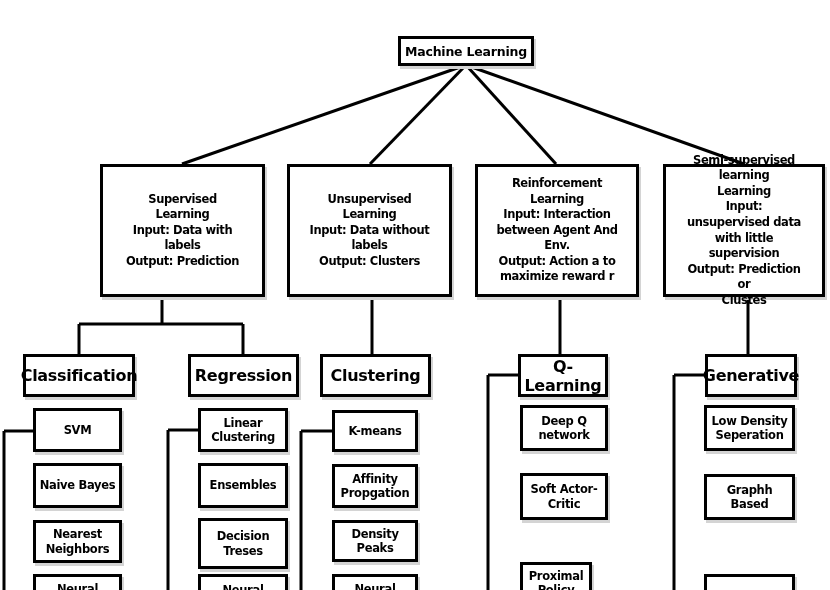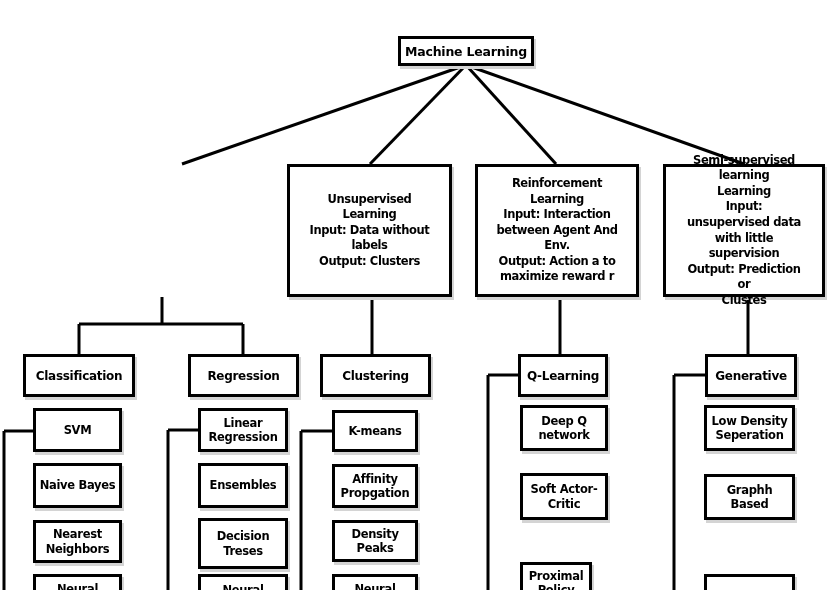--- a/index.html
+++ b/index.html
@@ -10,21 +10,21 @@
   .wires{position:absolute;left:0;top:0;width:830px;height:590px;}
   .node{
     position:absolute;box-sizing:border-box;background:#ffffff;
     border:3px solid #000;color:#000;font-weight:bold;
     display:flex;align-items:center;justify-content:center;
     text-align:center;white-space:pre-line;
     box-shadow:2px 3px 0 #d4d4d4;
   }
   .lvl0{font-size:12.5px;letter-spacing:-0.2px;}
   .lvl1{font-size:11.5px;letter-spacing:-0.4px;line-height:1.35;padding:18px;}
-  .lvl2{font-size:12px;letter-spacing:-0.3px;}
+  .lvl2{font-size:16px;letter-spacing:-0.3px;}
   .lvl3{font-size:11.5px;letter-spacing:-0.3px;line-height:1.25;padding:1px;}
 </style>
 </head>
 <body>
 
 <div class="stage">
 
   <svg class="wires" viewBox="0 0 830 590" xmlns="http://www.w3.org/2000/svg">
     <g stroke="#000" stroke-width="3" fill="none">
 
@@ -48,20 +48,23 @@
       <path d="M301 399 V564 M301 399 H332 M301 564 H332"></path>
 
       <path d="M488 343 V560 M488 343 H518 M488 560 H520"></path>
 
       <path d="M674 343 V564 M674 343 H705 M674 564 H704"></path>
     </g>
   </svg>
 
   <div class="node lvl0" style="left:398px;top:4px;width:136px;height:30px">Machine Learning</div>
 
+  <div class="node lvl1" style="left:100px;top:132px;width:165px;height:133px">Supervised Learning
+Input: Data with labels
+Output: Prediction</div>
   <div class="node lvl1" style="left:287px;top:132px;width:165px;height:133px">Unsupervised Learning
 Input: Data without
 labels
 Output: Clusters</div>
   <div class="node lvl1" style="left:475px;top:132px;width:164px;height:133px">Reinforcement
 Learning
 Input: Interaction
 between Agent And Env.
 Output: Action a to
 maximize reward r</div>
@@ -79,21 +82,21 @@
   <div class="node lvl2" style="left:705px;top:322px;width:92px;height:43px">Generative</div>
 
   <div class="node lvl3" style="left:33px;top:376px;width:89px;height:44px">SVM</div>
   <div class="node lvl3" style="left:33px;top:431px;width:89px;height:45px">Naive Bayes</div>
   <div class="node lvl3" style="left:33px;top:488px;width:89px;height:43px">Nearest
 Neighbors</div>
   <div class="node lvl3" style="left:33px;top:542px;width:89px;height:44px">Neural
 Networks</div>
 
   <div class="node lvl3" style="left:198px;top:376px;width:90px;height:44px">Linear
-Regression</div>
+Clustering</div>
   <div class="node lvl3" style="left:198px;top:431px;width:90px;height:45px">Ensembles</div>
   <div class="node lvl3" style="left:198px;top:486px;width:90px;height:51px">Decision
 Treses</div>
   <div class="node lvl3" style="left:198px;top:542px;width:90px;height:46px">Neural
 Networks</div>
 
   <div class="node lvl3" style="left:332px;top:378px;width:86px;height:42px">K-means</div>
   <div class="node lvl3" style="left:332px;top:432px;width:86px;height:44px">Affinity
 Propgation</div>
   <div class="node lvl3" style="left:332px;top:488px;width:86px;height:42px">Density

